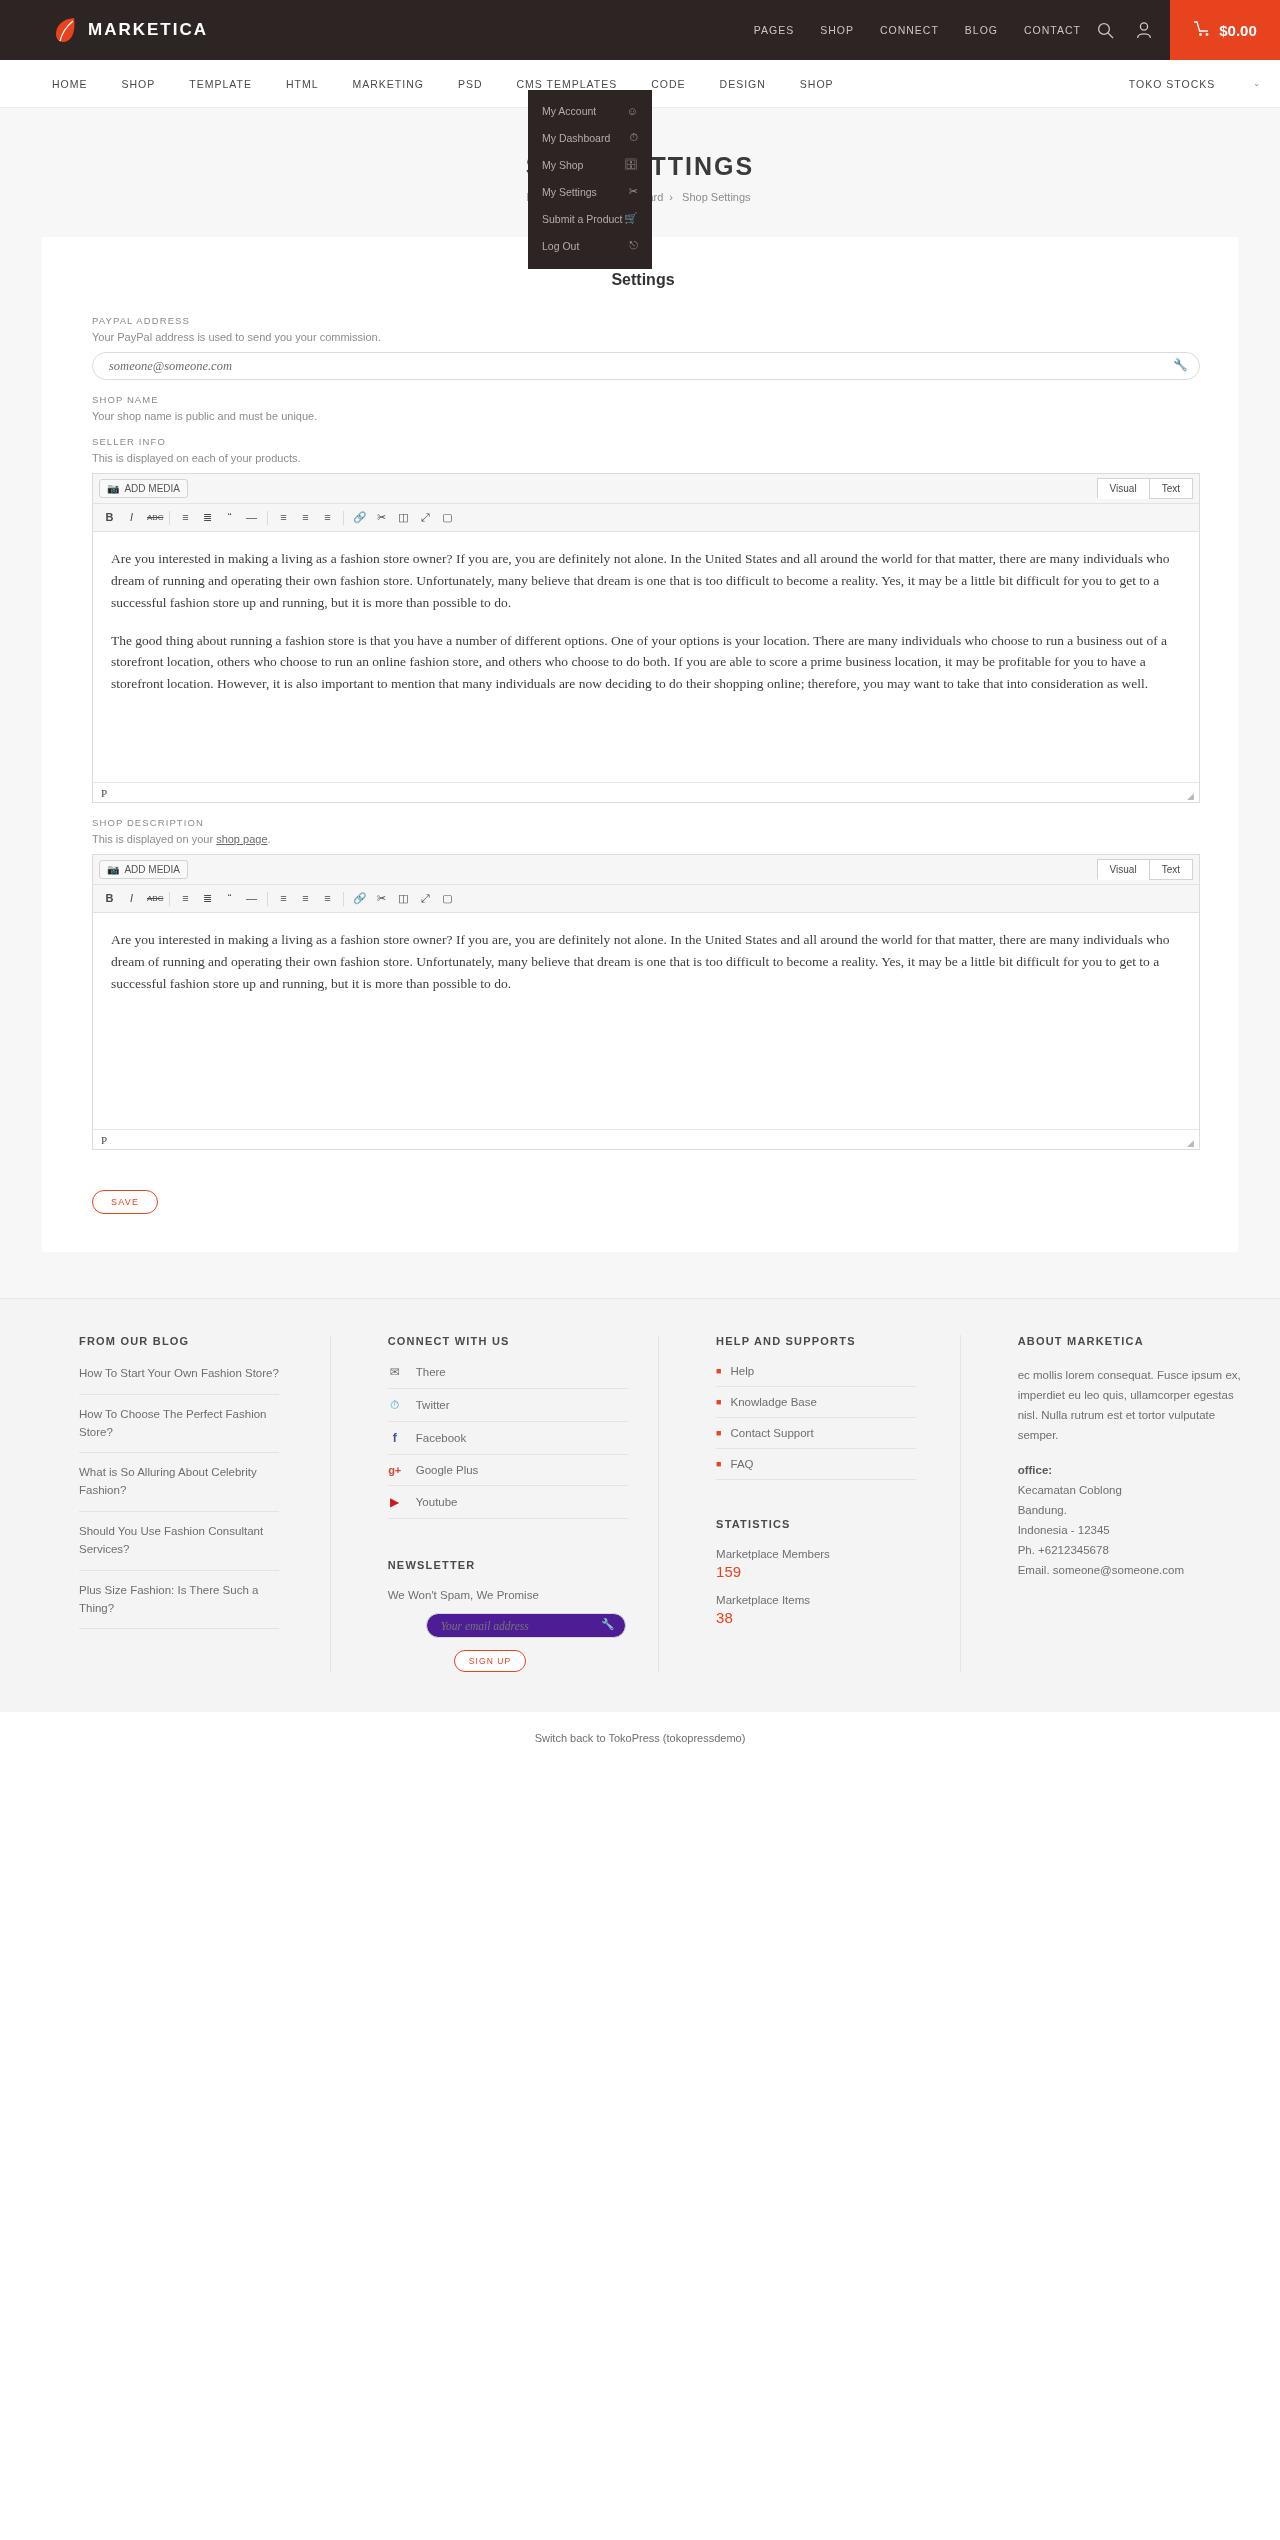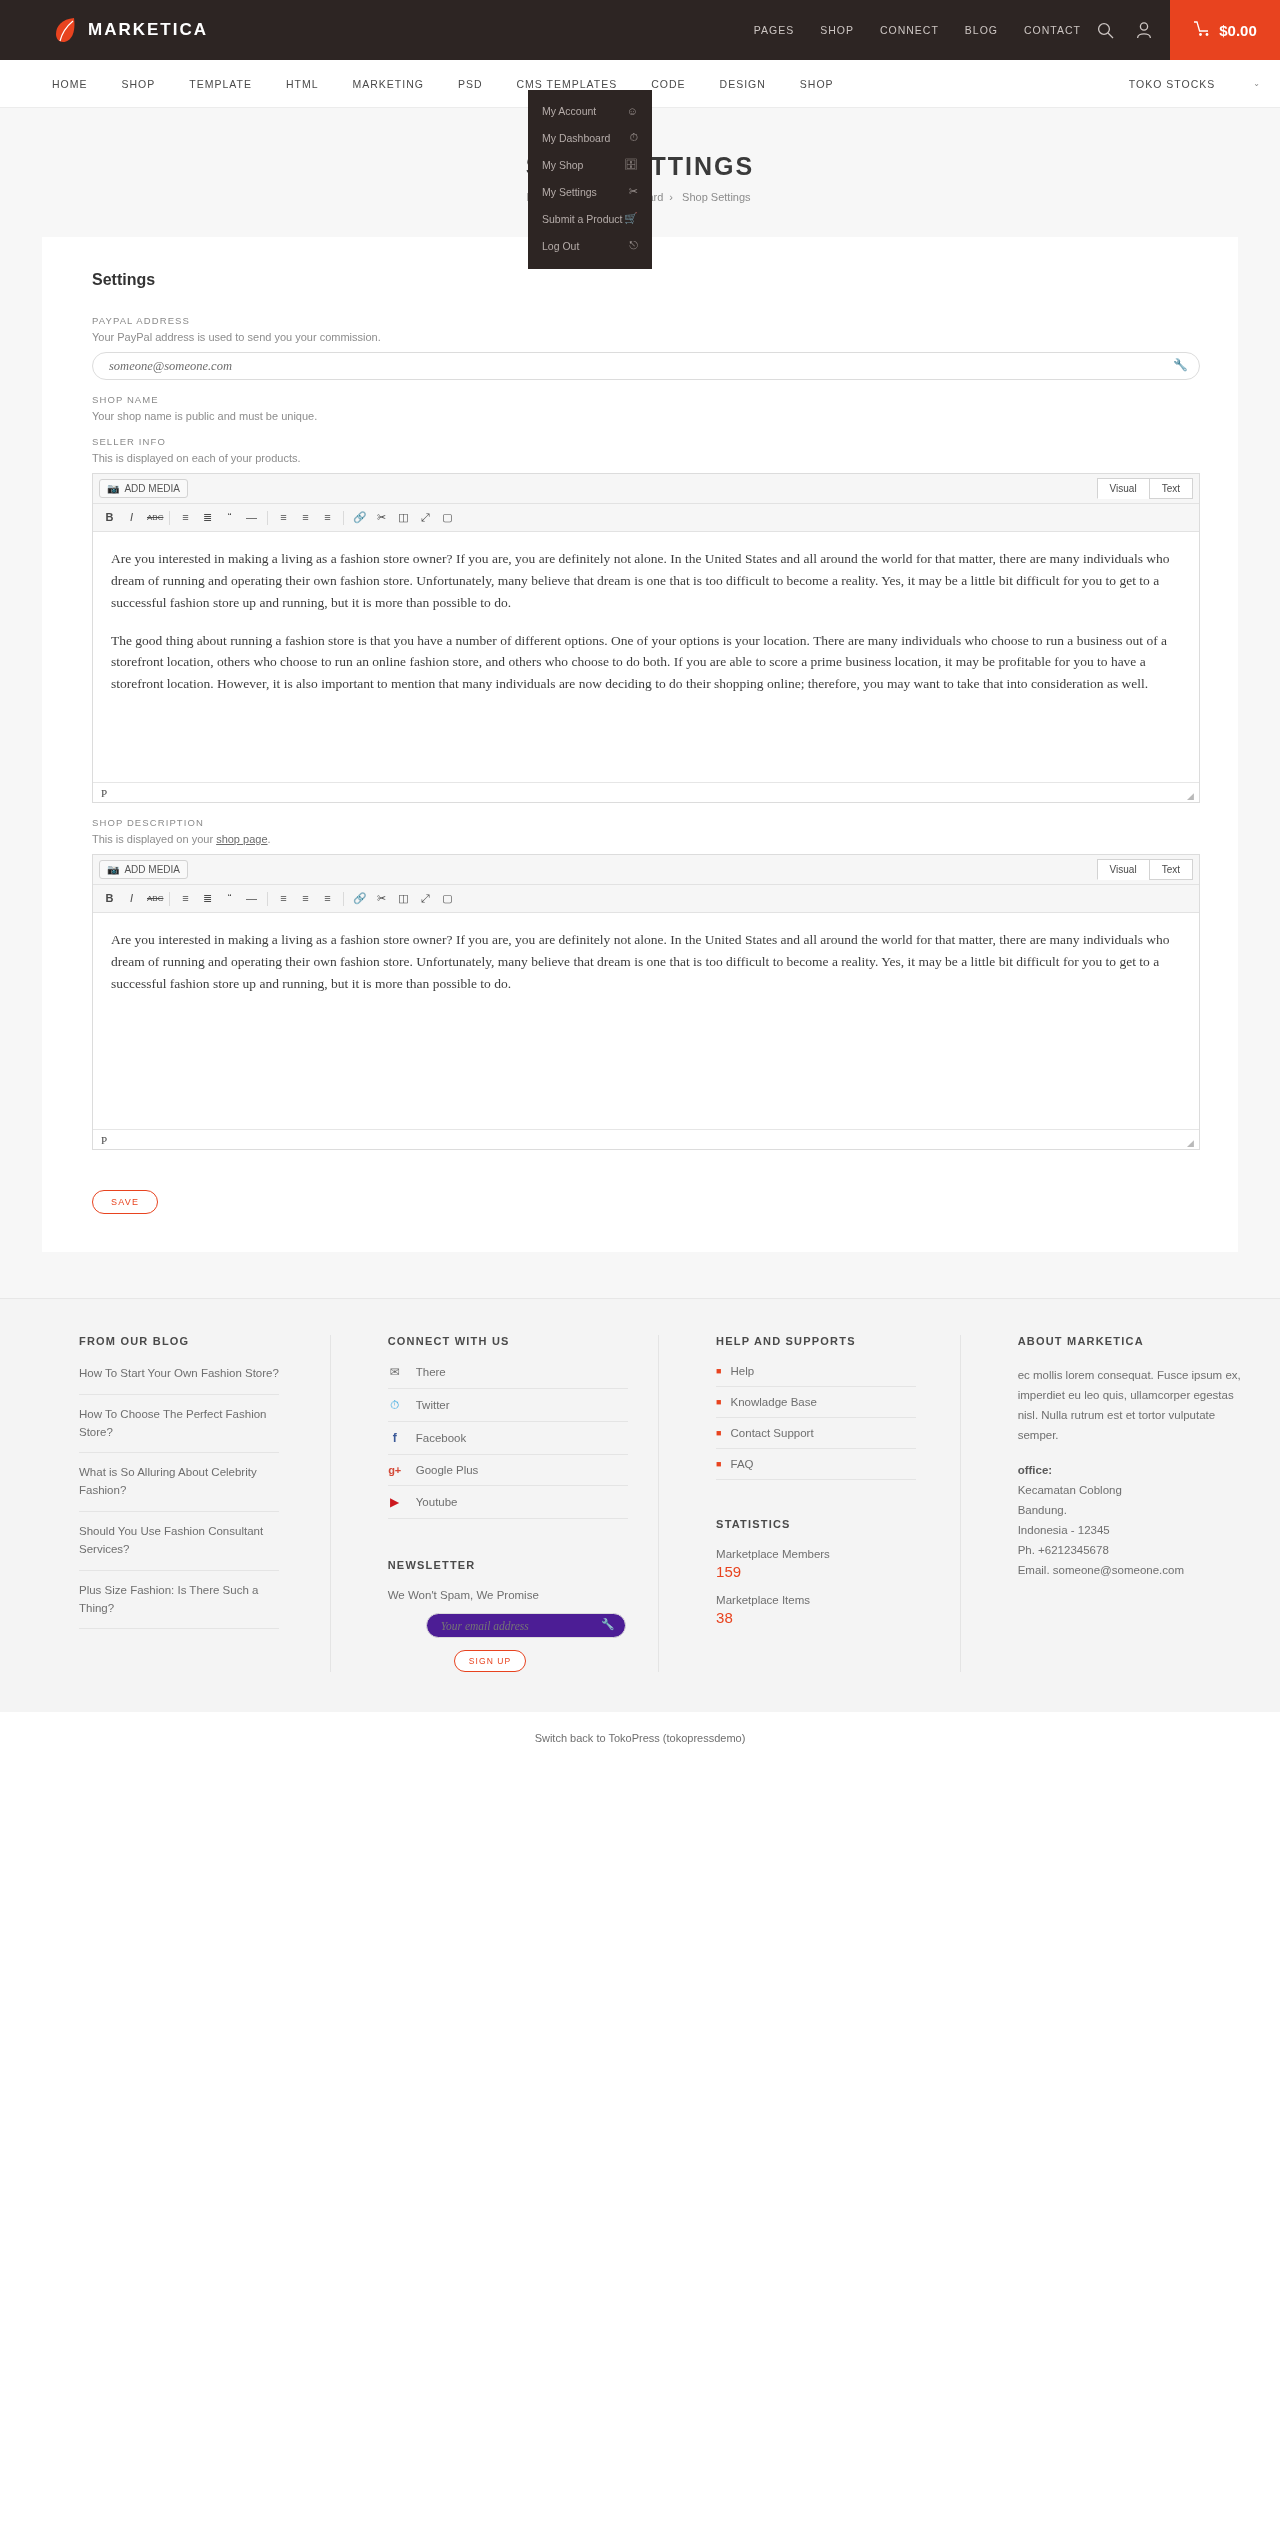--- a/index.html
+++ b/index.html
@@ -100,21 +100,21 @@
   .crumbs { font-size: 11px; color: #8c8c8c; }
   .crumbs span { margin: 0 3px; }
 
   
   .content-bg { background: #f7f7f7; padding: 0 0 46px 0; }
   .card {
     width: 1196px; margin: 0 auto; background: #fff;
     padding: 34px 44px 38px 44px;
   }
   h2.settings-title {
-    font-size: 16px; color: #333; margin: 0 0 26px 6px; font-weight: bold;
+    font-size: 16px; color: #333; margin: 0 0 26px 6px; font-weight: bold; text-align: center;
   }
 
   .field { margin-bottom: 14px; padding-left: 6px; }
   .field-label {
     font-size: 9.5px; letter-spacing: 1.1px; color: #8a8a8a; margin-bottom: 5px;
   }
   .field-help { font-size: 11px; color: #8d8d8d; margin-bottom: 9px; }
   .field-help a { color:#6b6b6b; text-decoration: underline; }
 
   .inp-wrap { position: relative; width: 1108px; }

